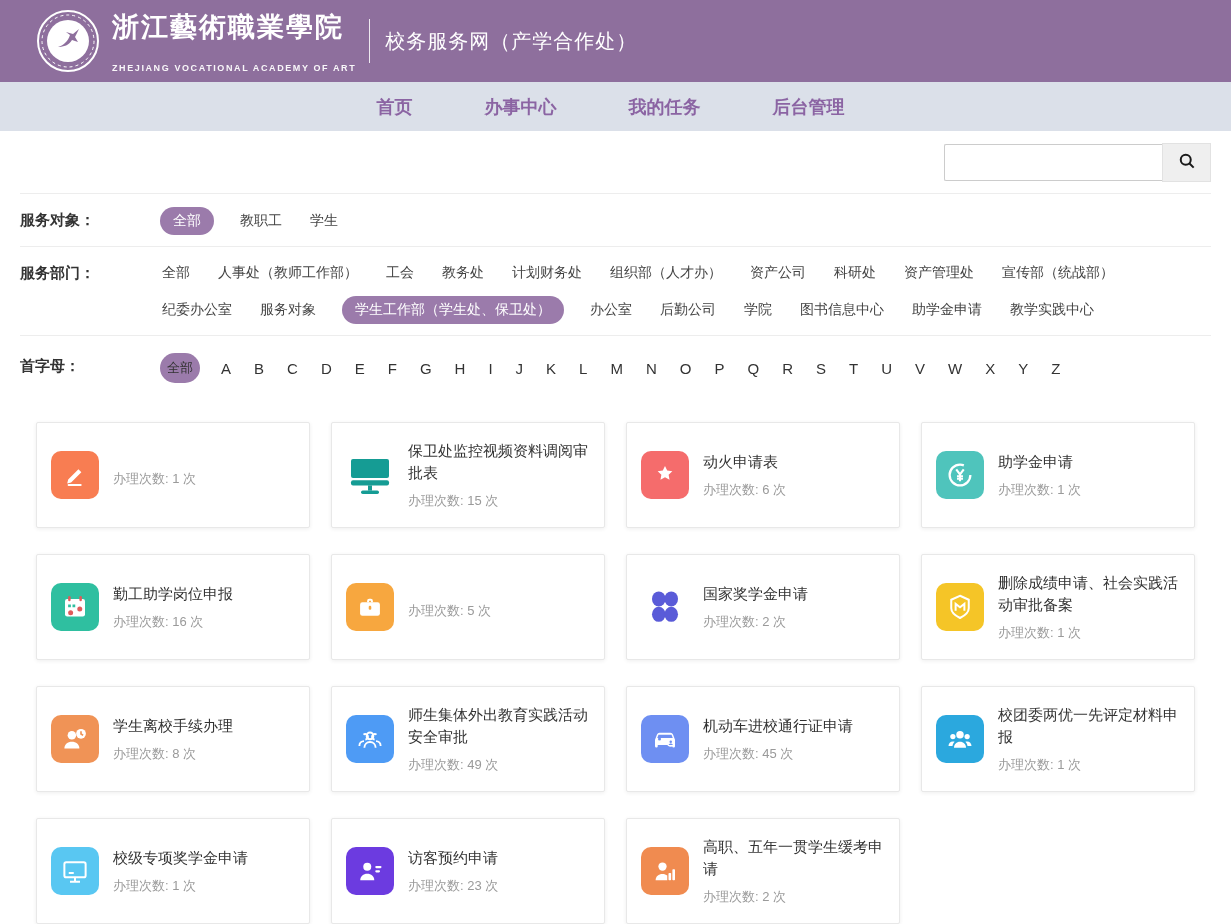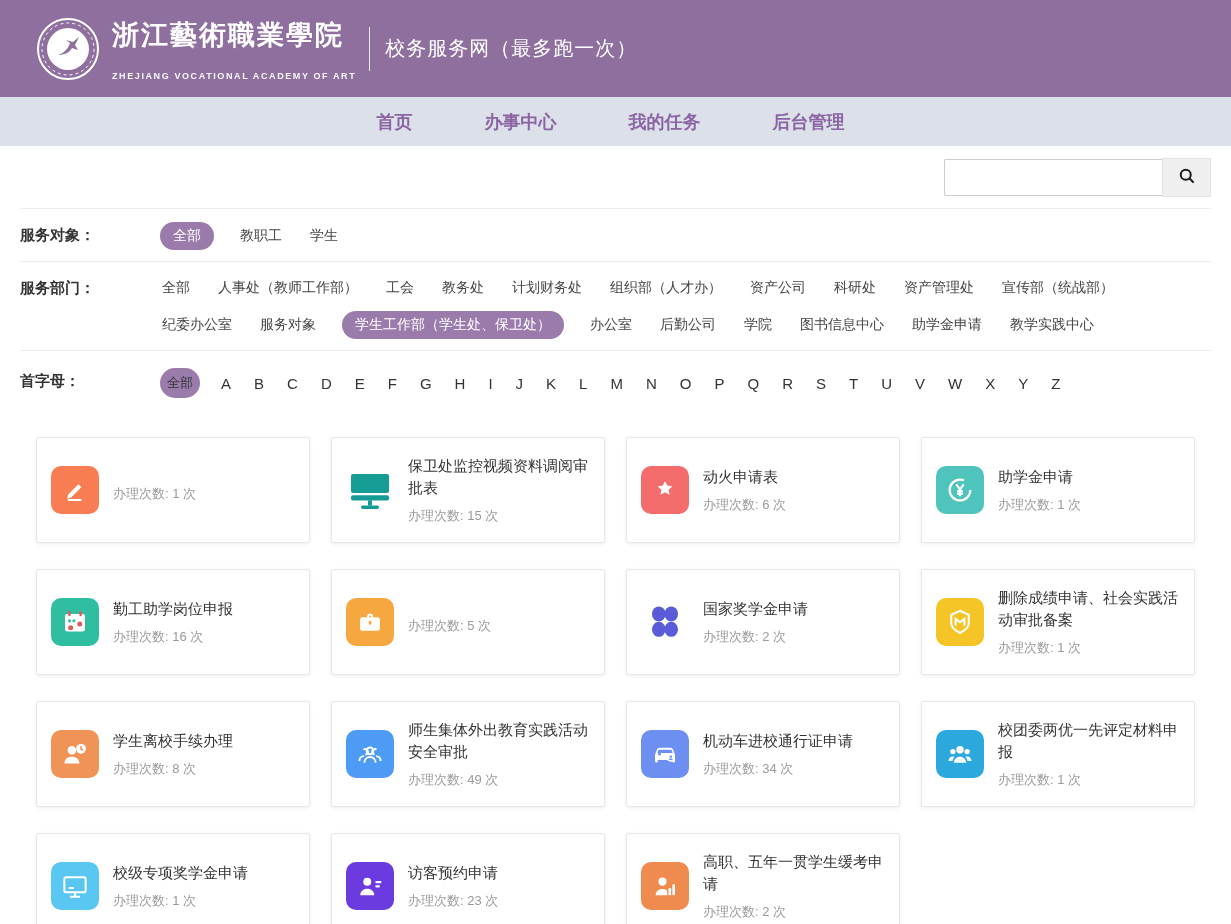--- a/index.html
+++ b/index.html
@@ -1,20 +1,20 @@
 <!DOCTYPE html>
 <html><head>
 <meta charset="utf-8">
 <style>
   * { margin:0; padding:0; box-sizing:border-box; }
   html,body { width:1231px; height:924px; overflow:hidden; background:#fff;
     font-family:"Liberation Sans","DejaVu Sans",sans-serif; }
 
   
-  .site-header { height:97px; background:#8E6F9D; display:flex; align-items:center; padding-left:36px; }
+  .site-header { height:82px; background:#8E6F9D; display:flex; align-items:center; padding-left:36px; }
   .logo-wrap { width:64px; height:64px; margin-right:12px; flex-shrink:0; }
   .school-block { color:#fff; }
   .school-name { font-family:"DejaVu Serif","Liberation Serif",serif; font-size:27px; letter-spacing:2px; font-weight:bold; }
   .school-en { font-size:9px; letter-spacing:1.6px; margin-top:18px; opacity:.95;font-weight:bold; }
   .head-divider { width:1px; height:44px; background:rgba(255,255,255,.85); margin:0 15px 0 13px; }
   .site-title { color:#fff; font-size:20px; letter-spacing:1px; }
 
   
   .main-nav { height:49px; background:#DBE0E9; display:flex; align-items:center; justify-content:center; gap:72px; padding-right:10px; }
   .nav-item { color:#8B64A3; font-size:18px; font-weight:bold; cursor:pointer; text-decoration:none; }
@@ -60,21 +60,21 @@
       <circle cx="32" cy="32" r="26" fill="none" stroke="#fff" stroke-width="1" stroke-dasharray="3 3"></circle>
       <circle cx="32" cy="32" r="21" fill="#fff"></circle>
       <path d="M22 38c6-2 10-6 12-12l-4-3 7 2 6-5-4 8 3 5-6-2c-3 5-8 7-14 7z" fill="#8E6F9D"></path>
     </svg>
   </div>
   <div class="school-block">
     <div class="school-name">浙江藝術職業學院</div>
     <div class="school-en">ZHEJIANG VOCATIONAL ACADEMY OF ART</div>
   </div>
   <div class="head-divider"></div>
-  <div class="site-title">校务服务网（最多跑一次）</div>
+  <div class="site-title">校务服务网（产学合作处）</div>
 </header>
 
 <nav class="main-nav" id="nav-mount">
     <a class="nav-item">首页</a>
     <a class="nav-item">办事中心</a>
     <a class="nav-item">我的任务</a>
     <a class="nav-item">后台管理</a>
   </nav>
 
 <div class="content">
@@ -294,21 +294,21 @@
         <svg viewBox="0 0 24 24" width="30" height="30" fill="#fff">
           <path d="M4 12.5l1.6-4.2A2.2 2.2 0 0 1 7.7 7h8.6a2.2 2.2 0 0 1 2.1 1.3l1.6 4.2v5.2a1.1 1.1 0 0 1-2.2 0v-1H6.2v1a1.1 1.1 0 0 1-2.2 0z"></path>
           <path d="M6.4 12a1.2 1.2 0 1 0 2.4 0 1.2 1.2 0 0 0-2.4 0z" fill="currentColor"></path>
           <path d="M6.8 8.6h10.4l1 2.6H5.8z" fill="currentColor"></path>
           <circle cx="16.6" cy="14.8" r="3.4"></circle>
           <path d="M16.6 13.2a1 1 0 1 1 0 2 1 1 0 0 1 0-2zm-1.7 3.6c.3-.8 1-1.2 1.7-1.2s1.4.4 1.7 1.2" fill="currentColor"></path>
         </svg>
       </div>
     <div class="card-text">
       <div class="card-title">机动车进校通行证申请</div>
-      <div class="card-count">办理次数: 34 次</div>
+      <div class="card-count">办理次数: 45 次</div>
     </div>
   </div>
     <div class="service-card">
     <div class="icon-box" style="color: rgb(43, 168, 222); background: rgb(43, 168, 222);">
         <svg viewBox="0 0 24 24" width="30" height="30" fill="#fff">
           <circle cx="12" cy="8.6" r="3"></circle>
           <path d="M7.2 19c0-3 2.1-4.9 4.8-4.9s4.8 1.9 4.8 4.9z"></path>
           <circle cx="6.3" cy="10" r="2.1"></circle>
           <path d="M2.8 17.6c0-2.3 1.5-3.7 3.5-3.7.5 0 1 .1 1.4.3-1 1-1.6 2.2-1.7 3.4z"></path>
           <circle cx="17.7" cy="10" r="2.1"></circle>

